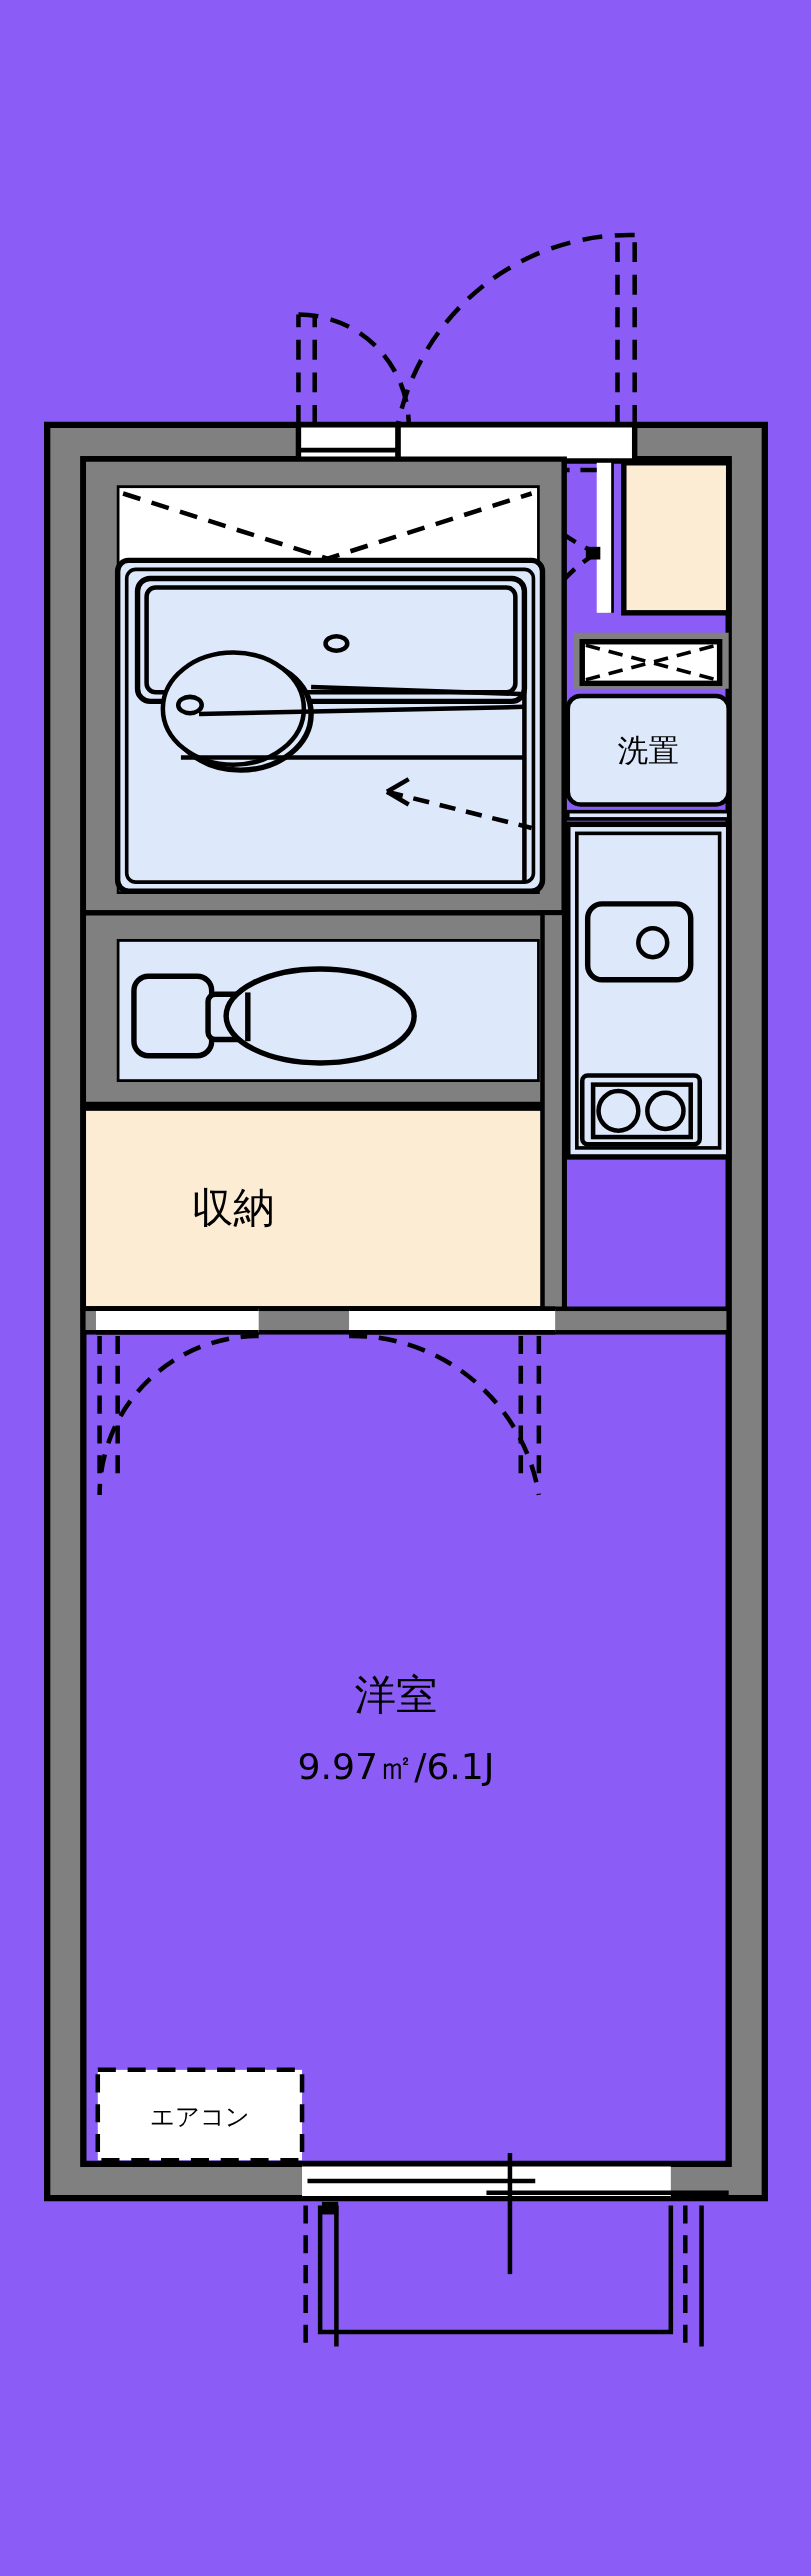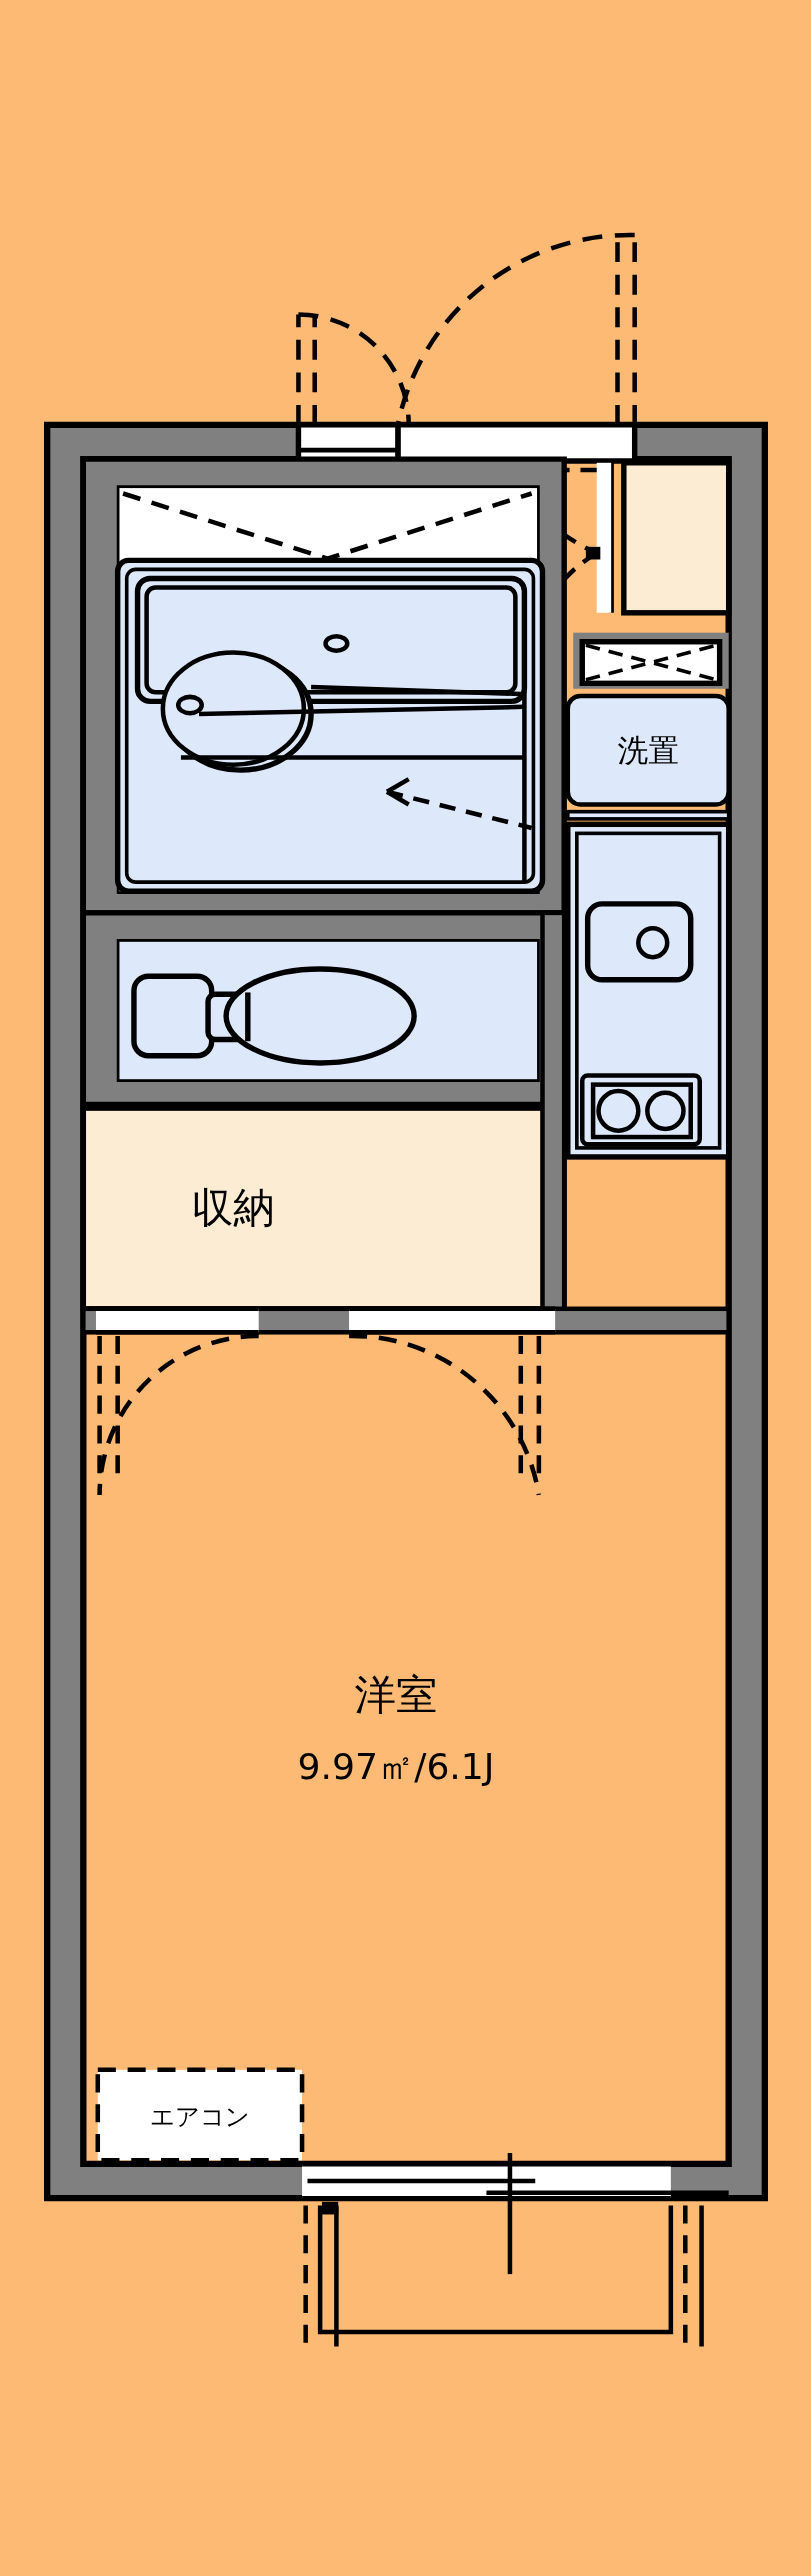--- a/index.html
+++ b/index.html
@@ -10,21 +10,21 @@
   body {
     width: 812px;
     height: 2576px;
     font-family: "DejaVu Sans", "Liberation Sans", sans-serif;
     overflow: hidden;
   }
   #floorplan-root {
     position: relative;
     width: 812px;
     height: 2576px;
-    background: #fdba74;
+    background: #8b5cf6;
   }
   svg.plan {
     display: block;
     width: 812px;
     height: 2576px;
   }
   .lbl {
     font-family: "DejaVu Sans", "Liberation Sans", sans-serif;
     fill: #000000;
     text-anchor: middle;

